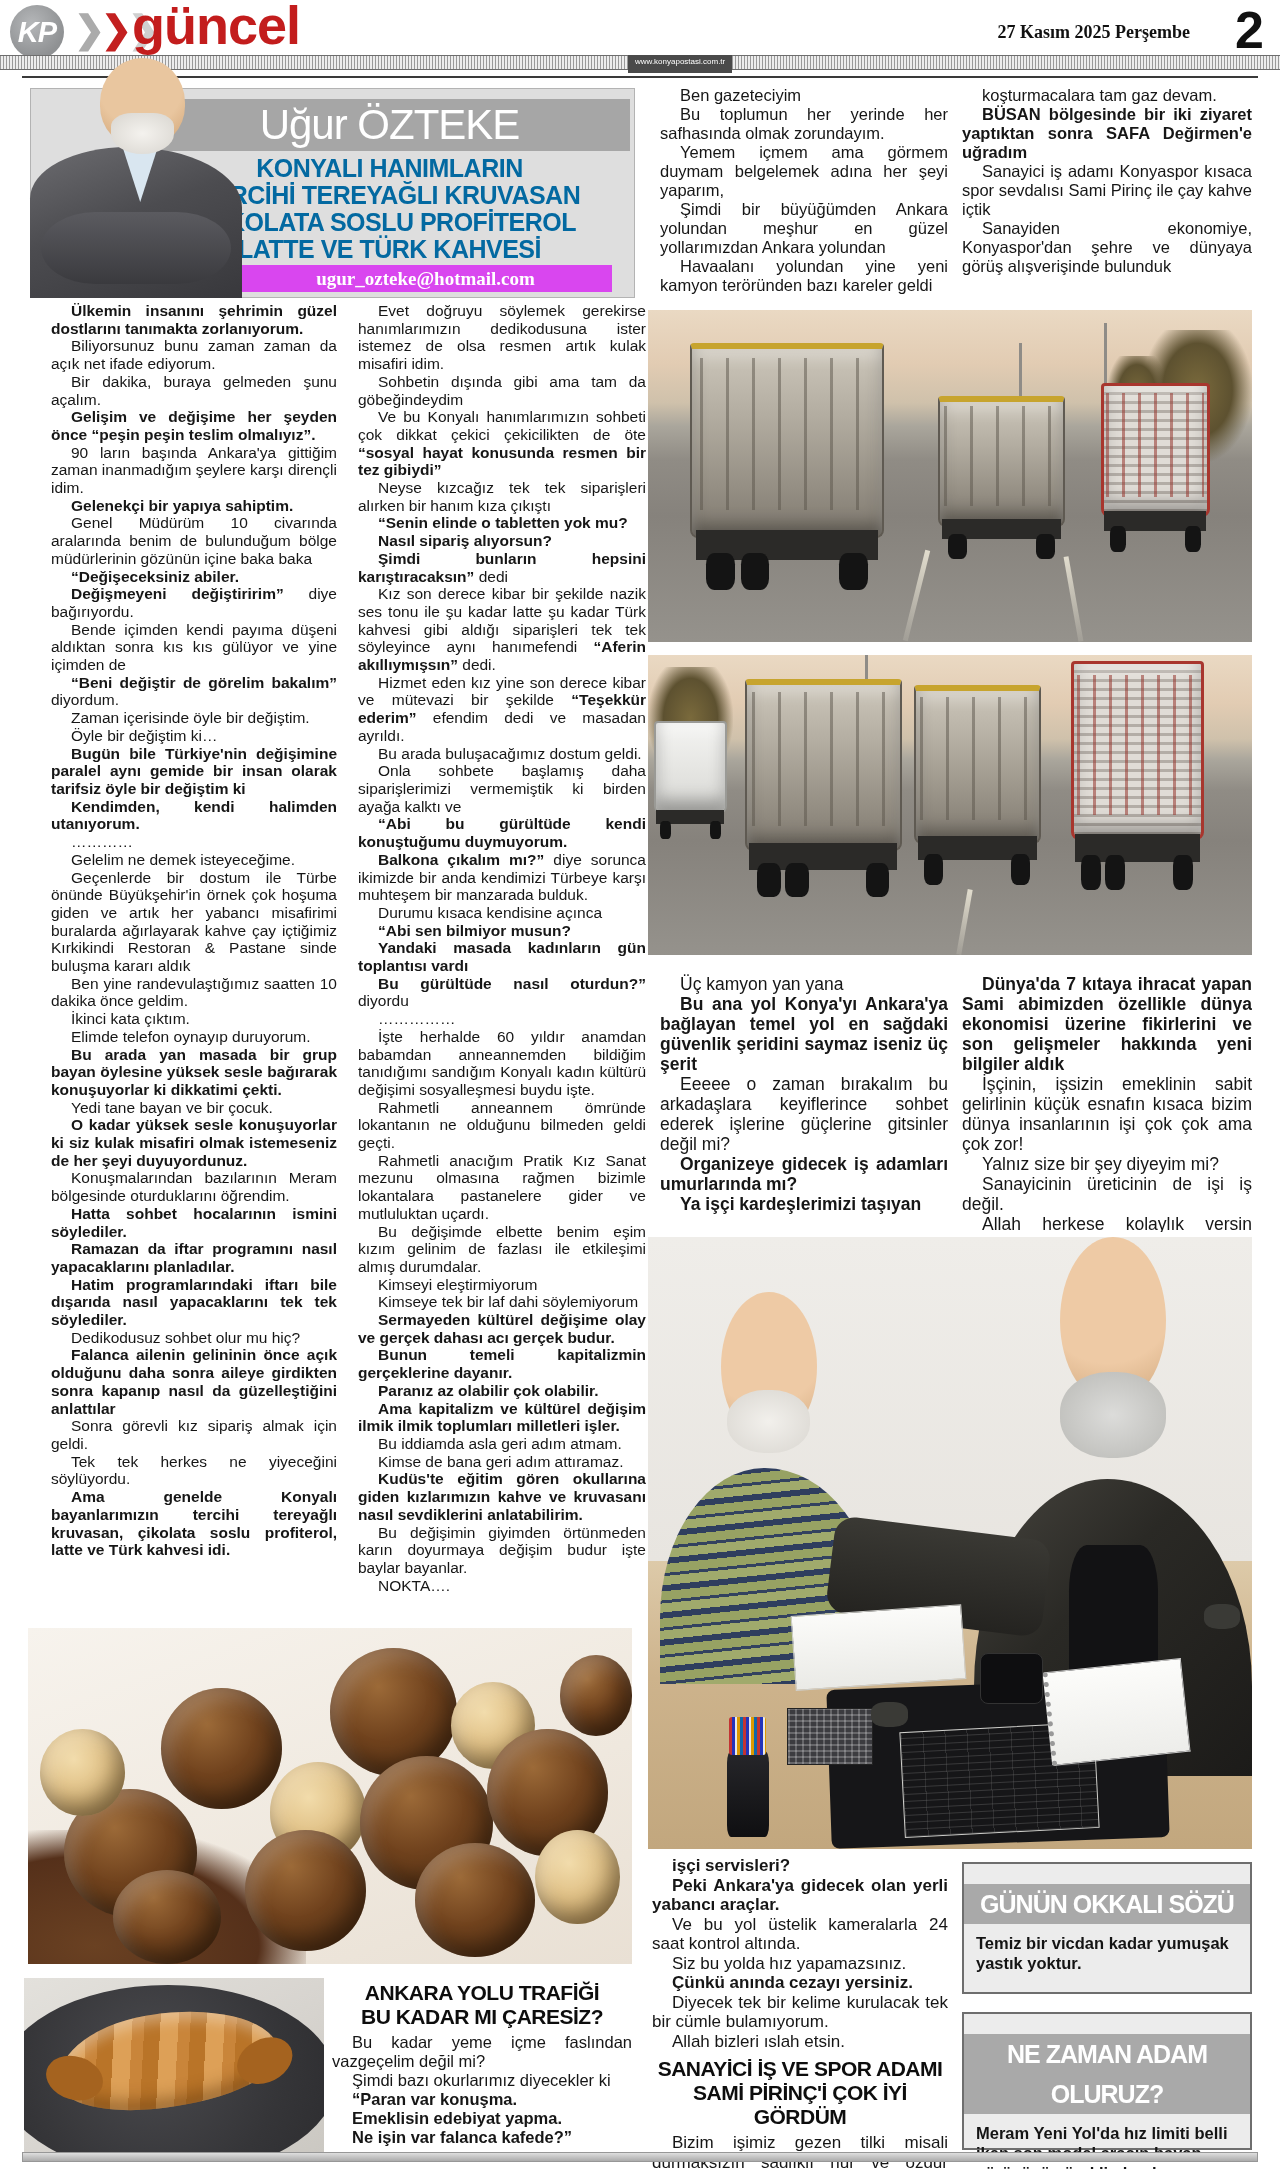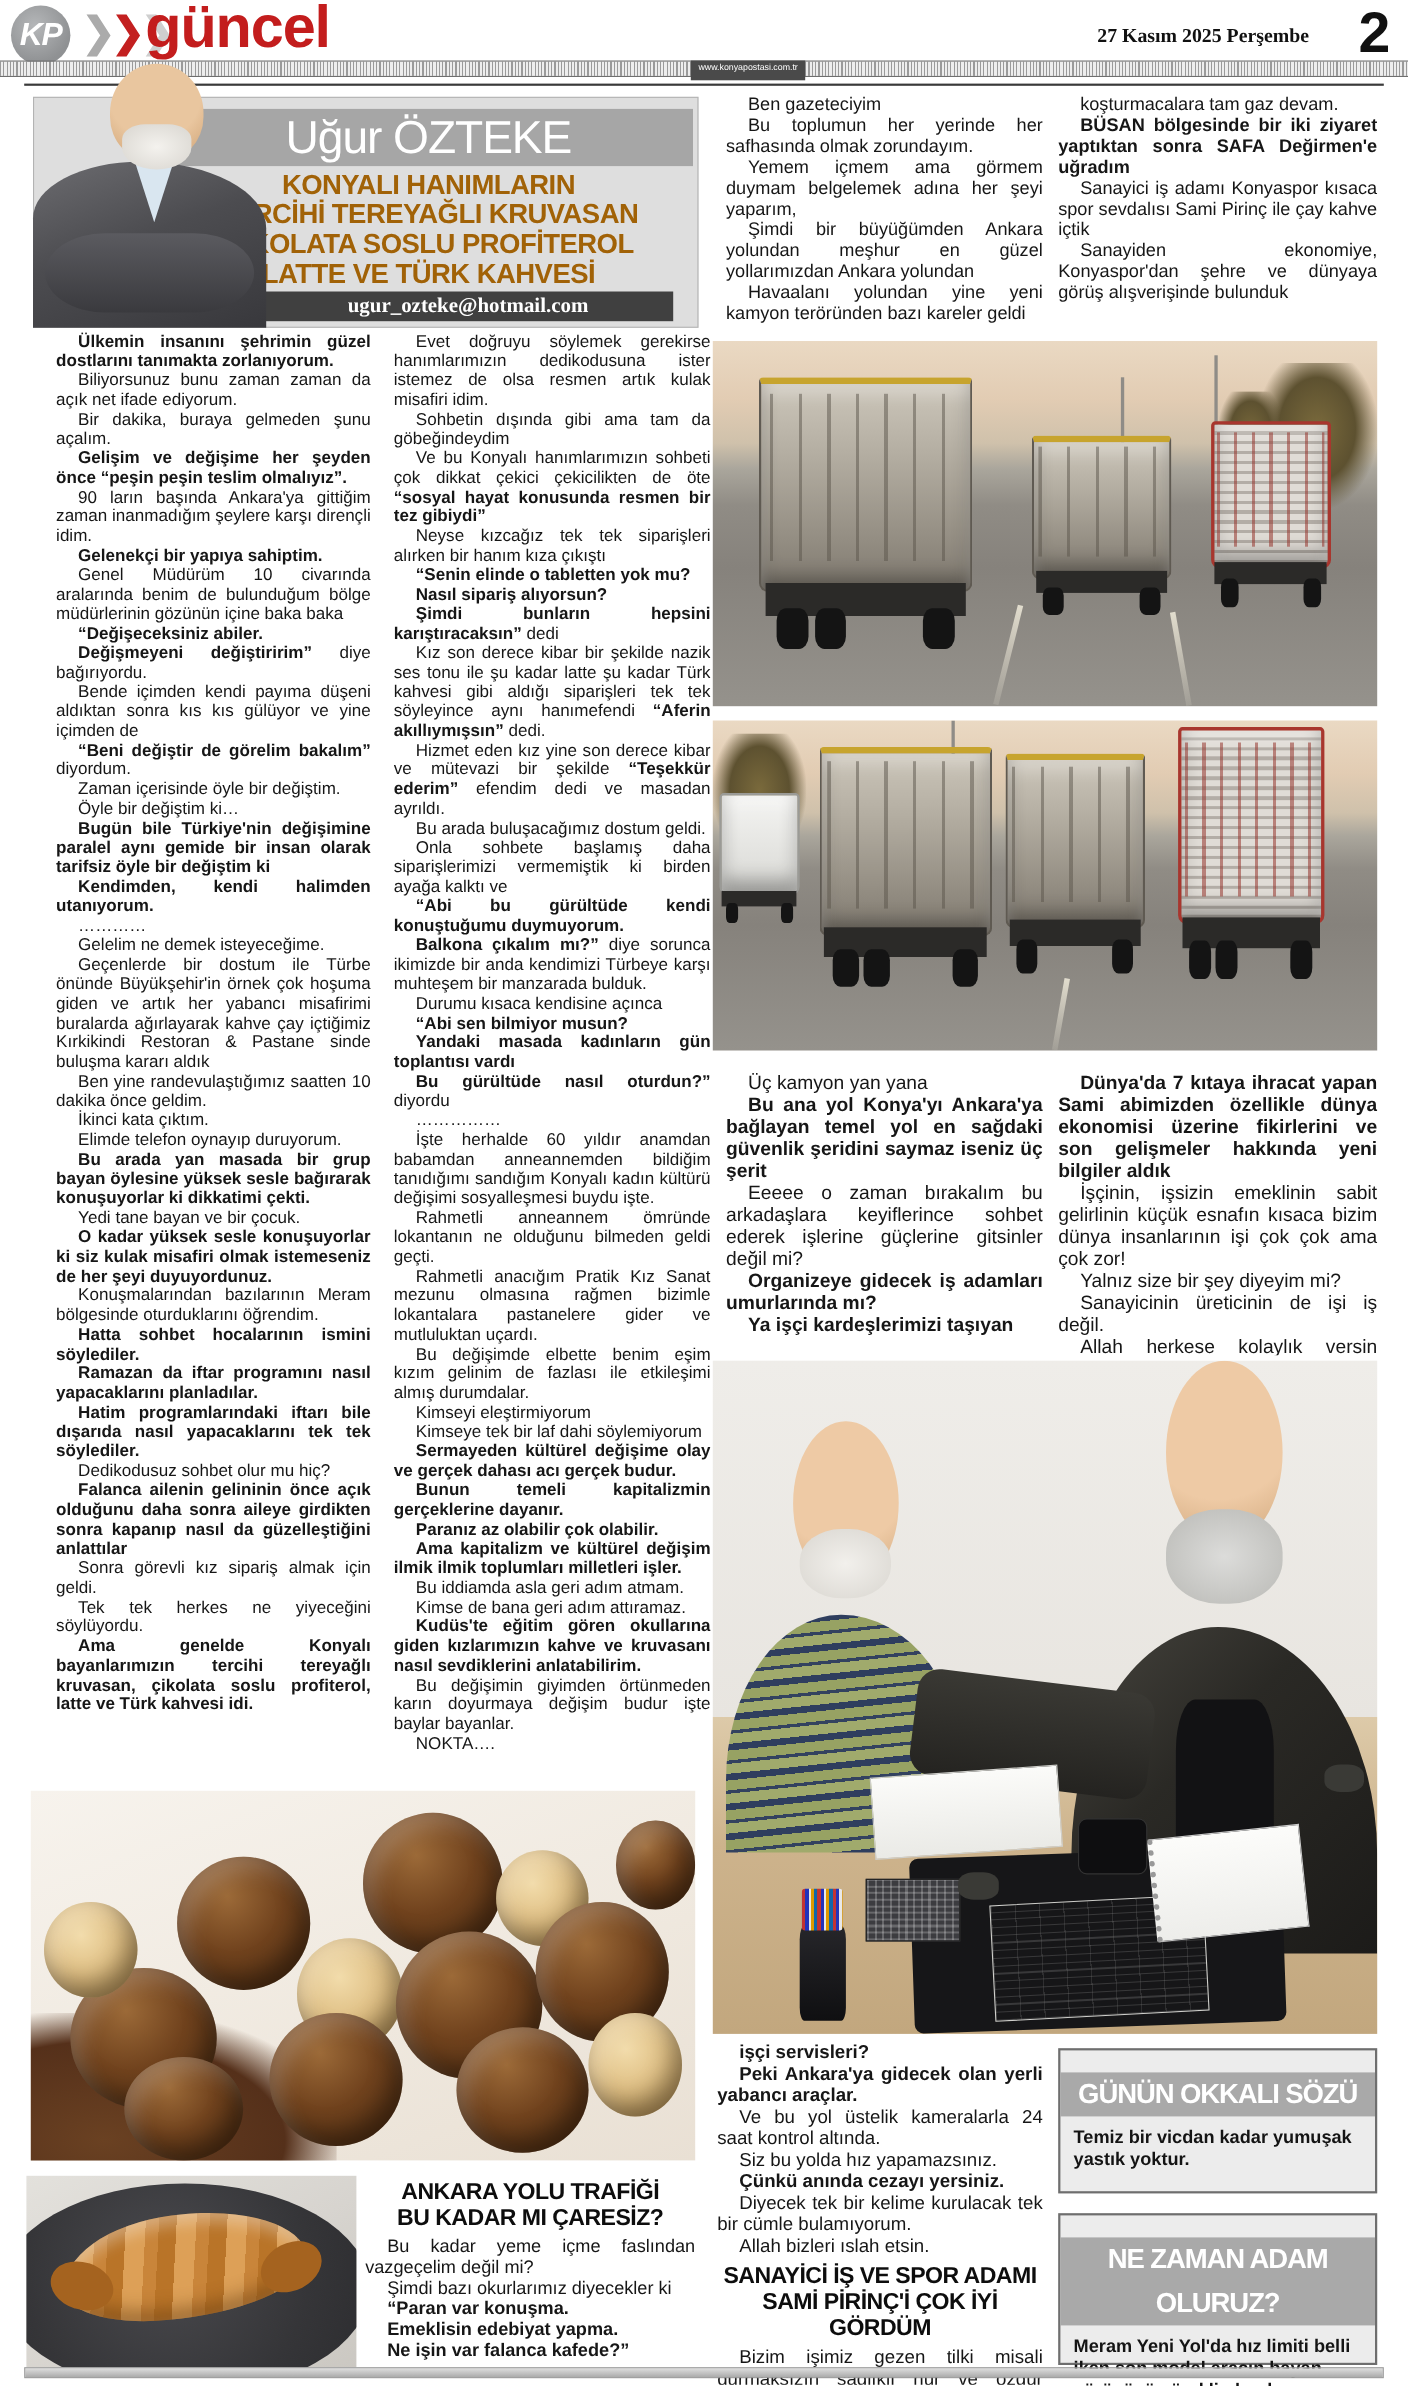--- a/index.html
+++ b/index.html
@@ -20,22 +20,22 @@
   #site-chip{position:absolute;left:628px;top:-1px;height:18px;line-height:14px;padding:0 7px;background:#4a4a4a;
     color:#fff;font-size:8px;white-space:nowrap;}
   #head-rule{position:absolute;left:22px;right:22px;top:76px;height:2px;background:#3a3a3a;}
 
   
   #author-panel{position:absolute;left:30px;top:88px;width:603px;height:208px;background:#dedede;border:1px solid #b3b3b3;}
   #author-nameband{position:absolute;left:118px;top:10px;right:4px;height:52px;background:#a6a6a6;
     display:flex;align-items:center;justify-content:center;}
   #author-nameband span{color:#fff;font-weight:normal;font-size:42px;letter-spacing:-1px;}
   #author-title{position:absolute;left:118px;top:66px;right:4px;text-align:center;font-weight:bold;
-    font-size:25px;line-height:27px;color:#a16207;letter-spacing:-0.5px;}
-  #author-emailband{position:absolute;left:208px;top:176px;right:22px;height:27px;background:#404040;
+    font-size:25px;line-height:27px;color:#0369a1;letter-spacing:-0.5px;}
+  #author-emailband{position:absolute;left:208px;top:176px;right:22px;height:27px;background:#d946ef;
     display:flex;align-items:center;justify-content:center;}
   #author-emailband span{color:#fff;font-weight:bold;font-size:19px;font-family:"Liberation Serif",serif;}
 
   
   #author-photo{position:absolute;left:30px;top:58px;width:212px;height:240px;z-index:5;}
   .ap-head{position:absolute;left:33%;top:0;width:40%;height:37%;border-radius:50% 50% 46% 46%;
     background:radial-gradient(circle at 48% 30%,#e9c69f 55%,#d6ac80 85%,#c79c72);}
   .ap-beard{position:absolute;left:38%;top:23%;width:30%;height:17%;border-radius:40% 40% 60% 60%;
     background:radial-gradient(#f4f2ee,#d8d5cf);}
   .ap-suit{position:absolute;left:0;bottom:0;width:100%;height:63%;border-radius:46% 54% 0 0/34% 40% 0 0;

